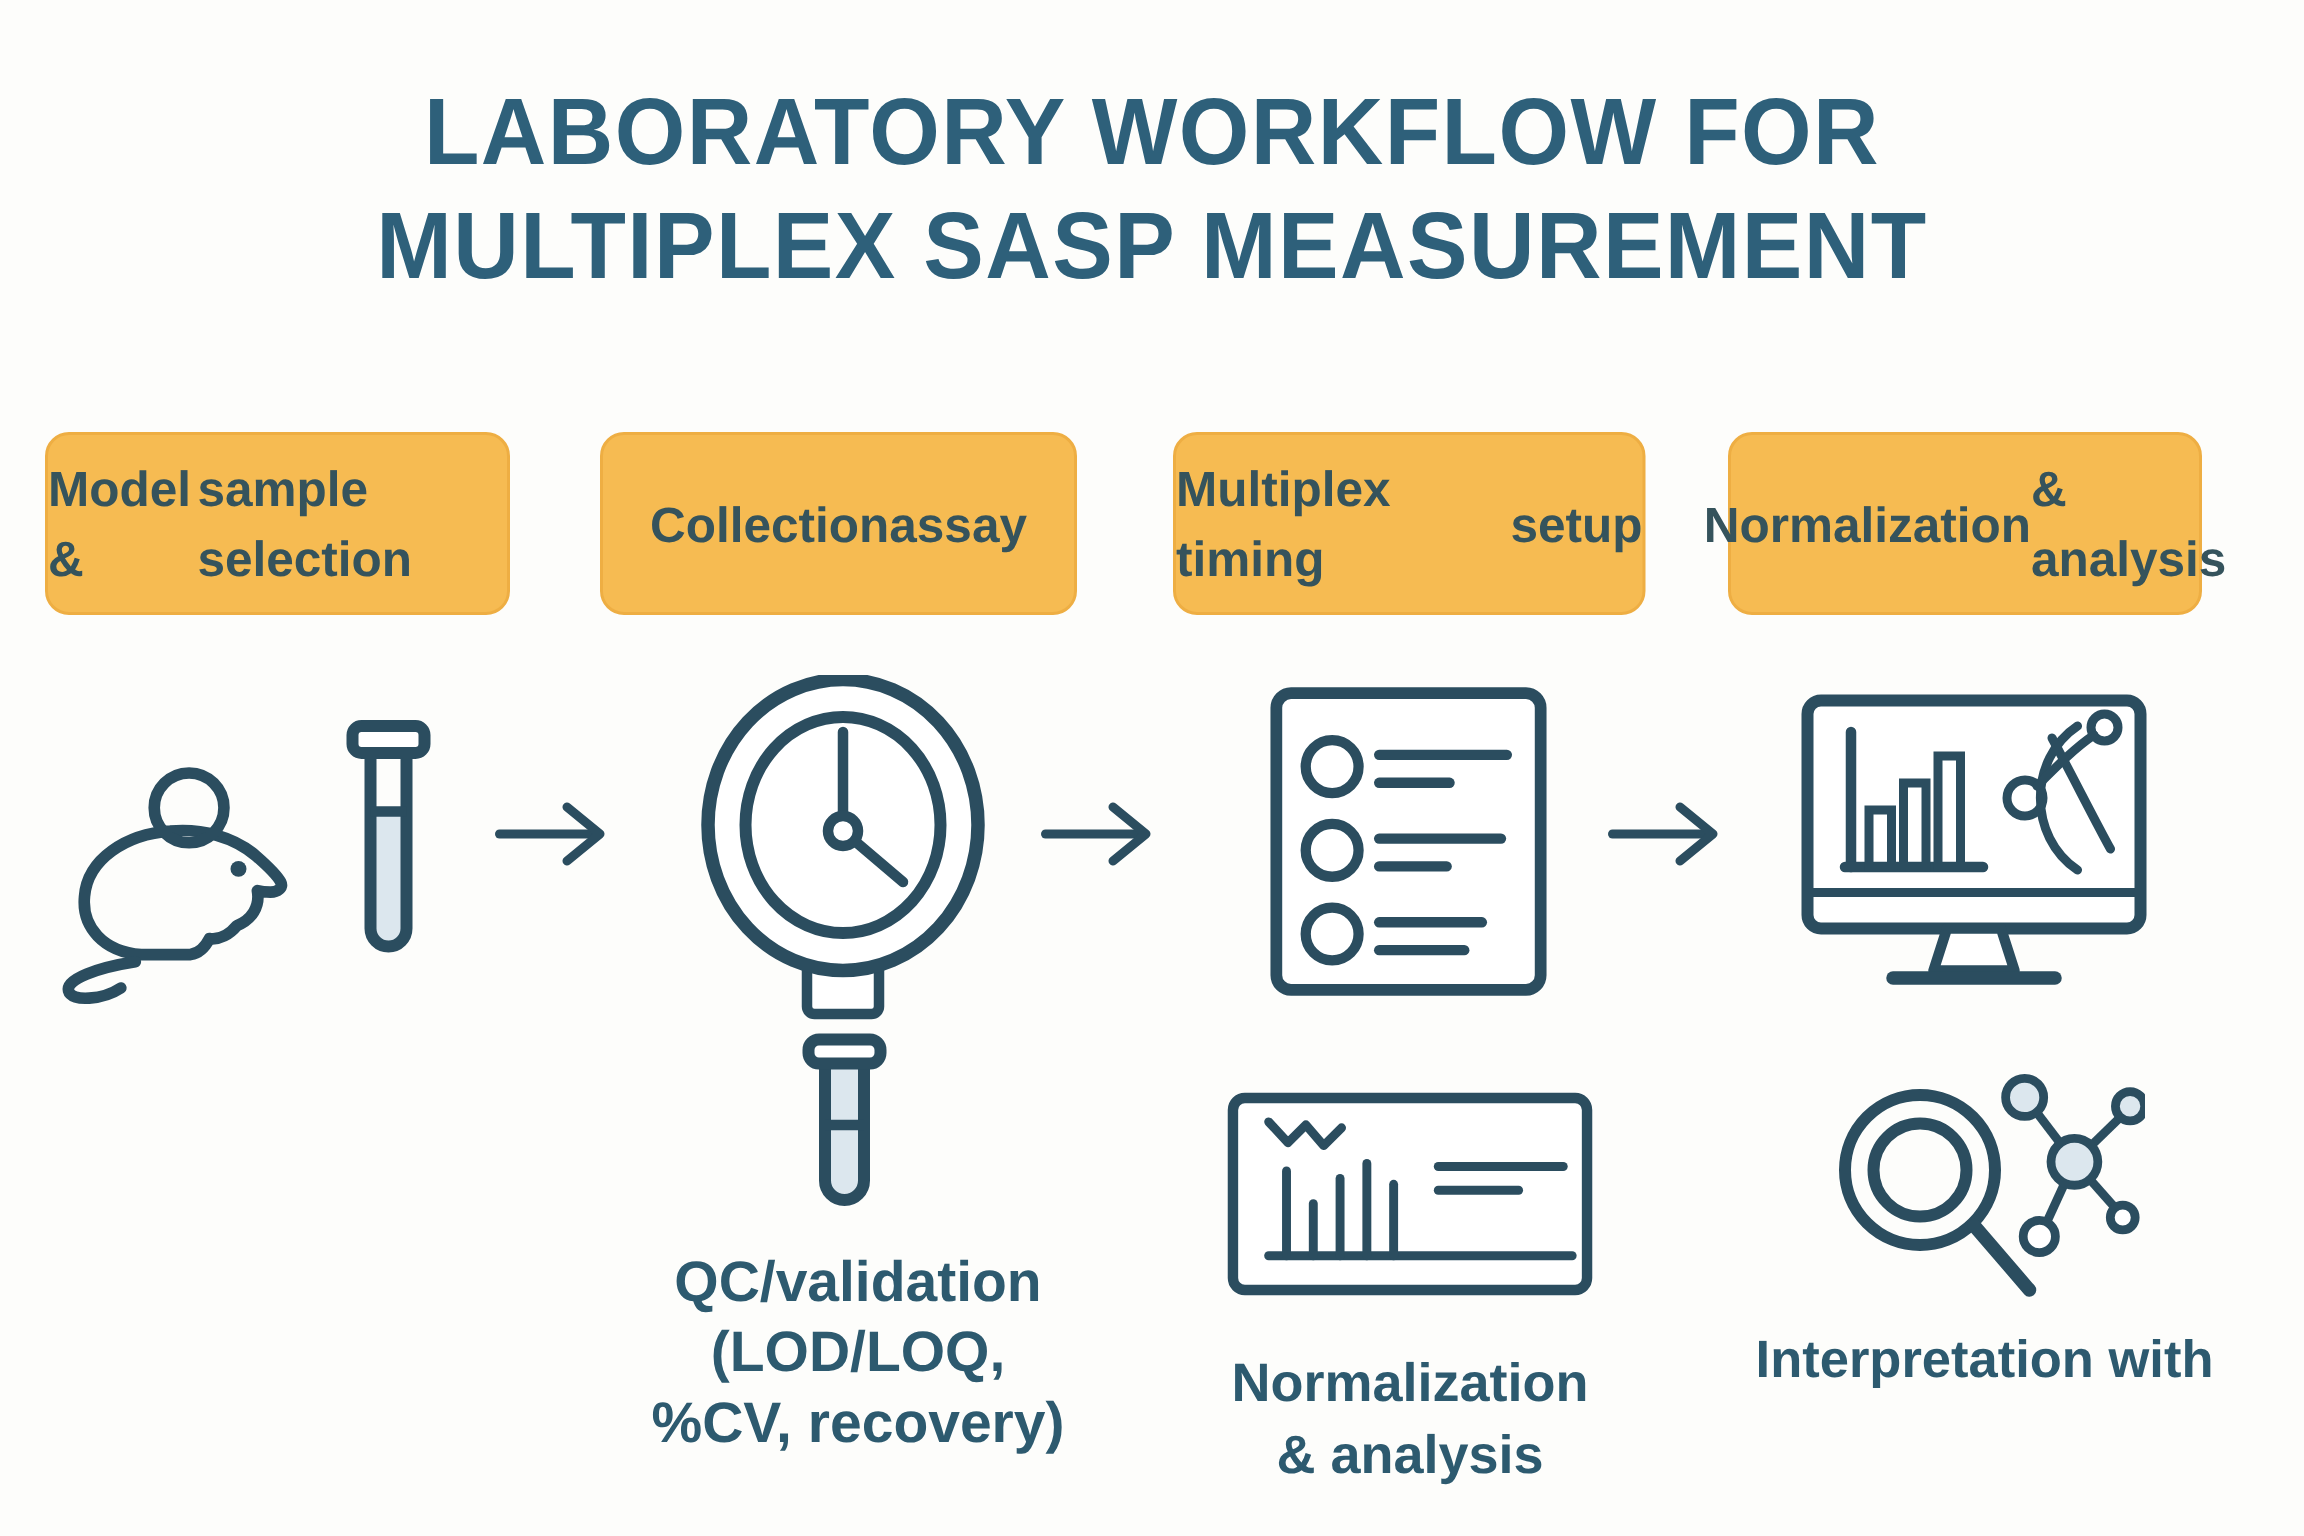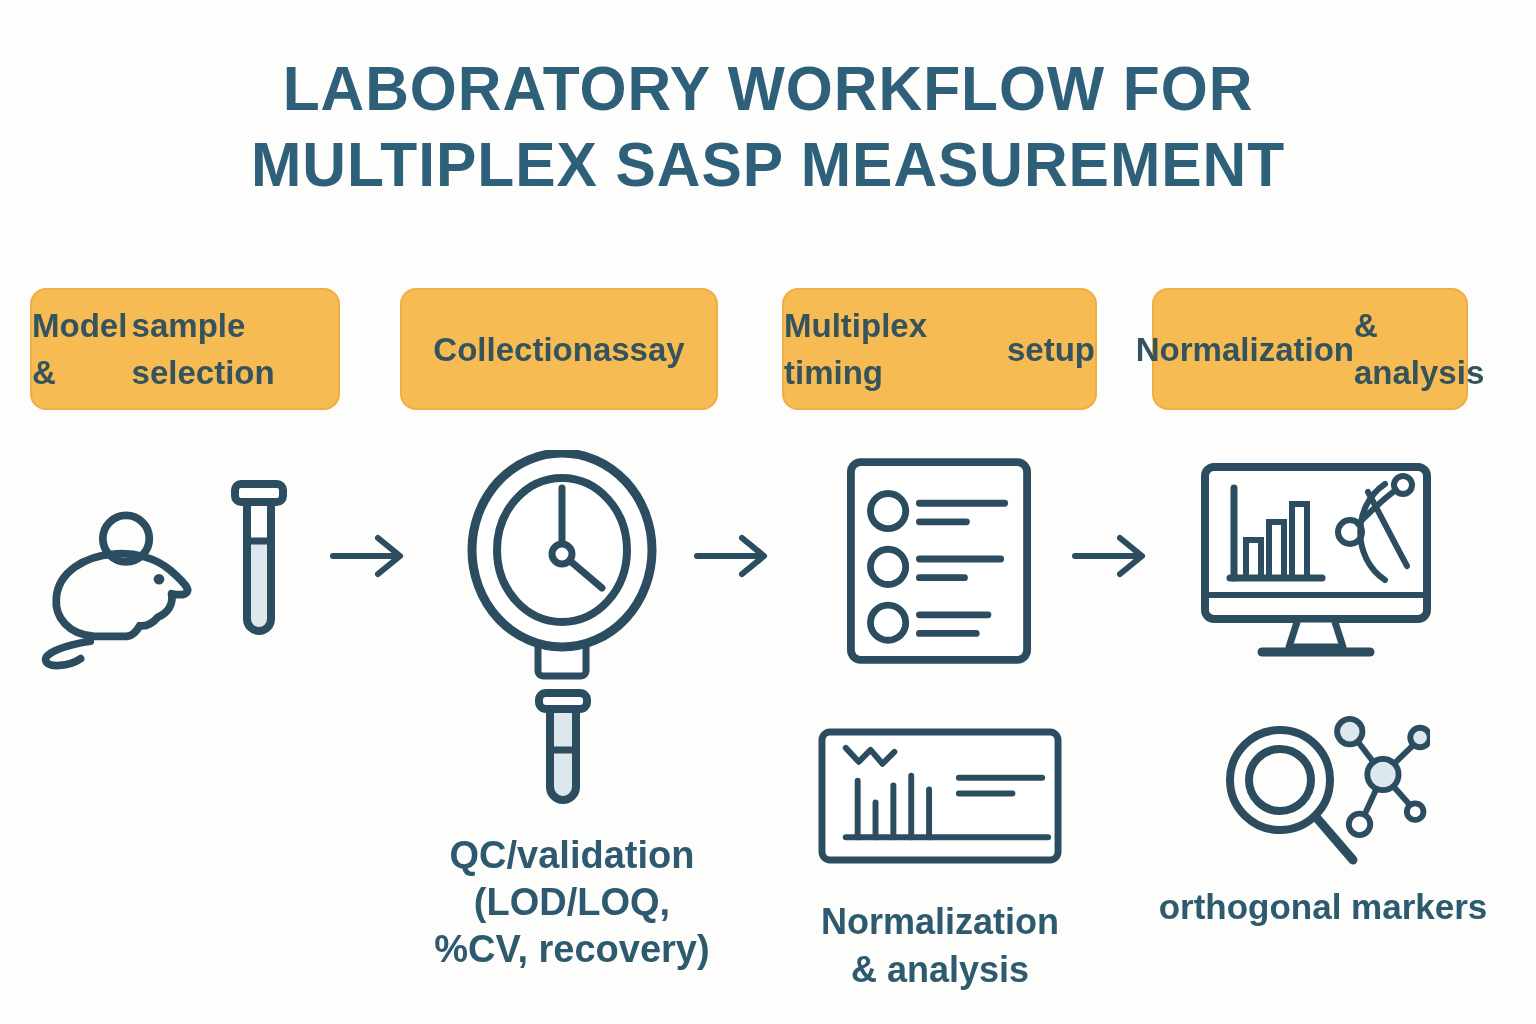--- a/index.html
+++ b/index.html
@@ -191,16 +191,16 @@
     <div>(LOD/LOQ,</div>
     <div>%CV, recovery)</div>
   </div>
 
   <div class="caption caption-norm">
     <div>Normalization</div>
     <div>&amp; analysis</div>
   </div>
 
   <div class="caption caption-interp">
-    <div>orthogonal markers</div>
+    <div>Interpretation with</div>
   </div>
 
 </div>
 
 </body></html>

